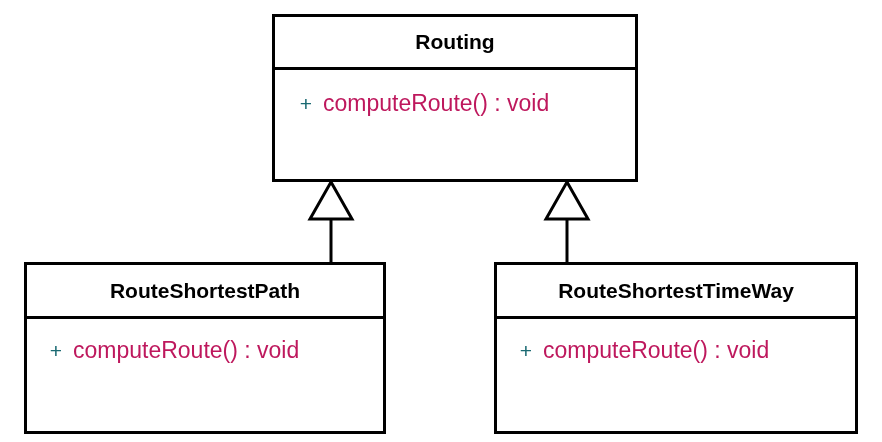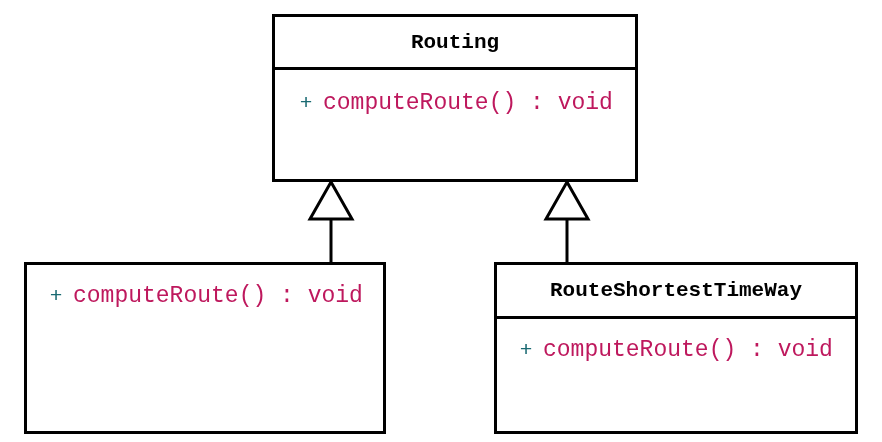--- a/index.html
+++ b/index.html
@@ -22,21 +22,20 @@
 
   
   .uml-class {
     position: absolute;
     box-sizing: border-box;
     background: #ffffff;
     border: 3px solid #000000;
     display: flex;
     flex-direction: column;
     z-index: 3;
-    font-family: Liberation Mono, monospace;
   }
 
   .uml-class-name {
     box-sizing: border-box;
     width: 100%;
     border-bottom: 3px solid #000000;
     display: flex;
     align-items: center;
     justify-content: center;
     font-weight: bold;
@@ -163,20 +162,21 @@
     <div class="uml-class-name">Routing</div>
     <div class="uml-compartment">
       <div class="uml-member">
         <span class="uml-visibility">+</span>
         <span class="uml-member-signature">computeRoute() : void</span>
       </div>
     </div>
   </div>
 
   <div class="uml-class" id="class-route-shortest-path">
+    <div class="uml-class-name">RouteShortestPath</div>
     <div class="uml-compartment">
       <div class="uml-member">
         <span class="uml-visibility">+</span>
         <span class="uml-member-signature">computeRoute() : void</span>
       </div>
     </div>
   </div>
 
   <div class="uml-class" id="class-route-shortest-time-way">
     <div class="uml-class-name">RouteShortestTimeWay</div>

